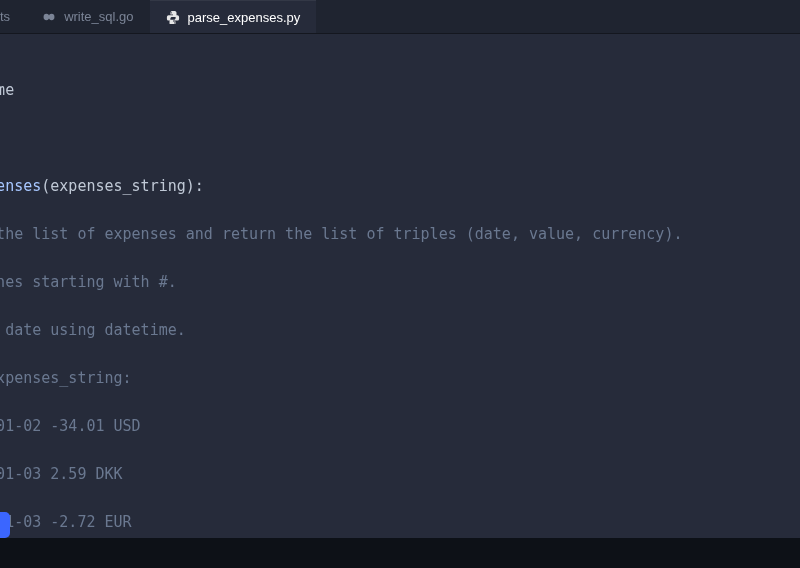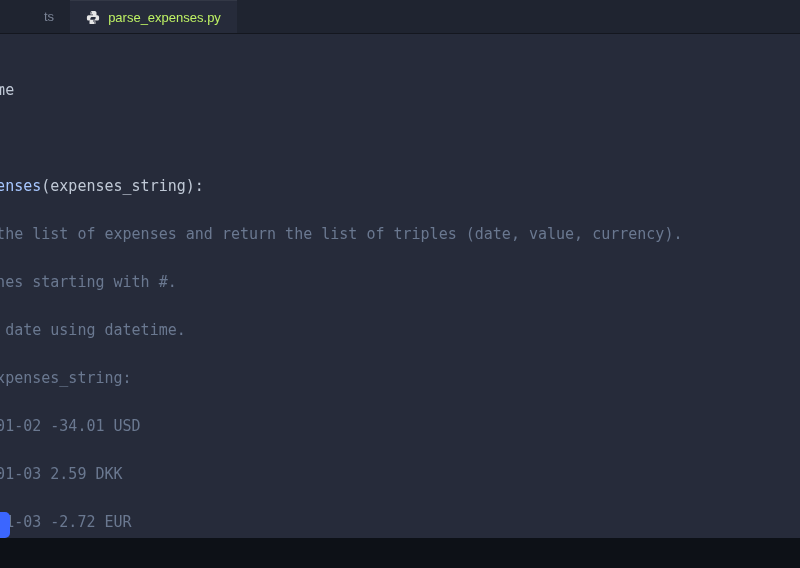--- a/index.html
+++ b/index.html
@@ -24,24 +24,24 @@
     align-items: center;
     gap: 8px;
     padding: 0 16px;
     height: 100%;
     color: #7b8496;
     font-size: 13px;
     font-family: -apple-system, "Segoe UI", sans-serif;
     cursor: pointer;
     white-space: nowrap;
   }
-  .tab.partial { padding-left: 0; margin-left: 44px; }
+  .tab.partial { padding-left: 0; }
   .tab.active {
     background: #262b3a;
-    color: #bef264;
+    color: #ffffff;
     border-top: 1px solid #ffffff10;
   }
   .tab .icon { width: 14px; height: 14px; display: inline-flex; align-items:center; justify-content:center; }
   .editor {
     background: #262b3a;
     padding-top: 20px;
     padding-left: 0;
     height: calc(568px - 34px);
     line-height: 24px;
     font-size: 15px;
@@ -71,20 +71,31 @@
   }
   svg { display: block; }
 </style>
 </head>
 <body>
 
 <div class="tabs">
   <div class="tab partial">
     <span>ts</span>
   </div>
+  <div class="tab">
+    <span class="icon">
+      <svg viewBox="0 0 16 16" width="14" height="14">
+          <g fill="#7b8496">
+            <ellipse cx="5" cy="8" rx="3.2" ry="3.6"></ellipse>
+            <ellipse cx="11" cy="8" rx="3.2" ry="3.6"></ellipse>
+          </g>
+        </svg>
+    </span>
+    <span>write_sql.go</span>
+  </div>
   <div class="tab active">
     <span class="icon">
       <svg viewBox="0 0 16 16" width="14" height="14">
           <path fill="#e6e6e6" d="M8 1c-2 0-3 .5-3 2v2h3v1H3c-1.5 0-2 1-2 3s.5 3 2 3h2v-2c0-1.5 1-2 2-2h3c1 0 2-.5 2-2V3c0-1.5-1-2-3-2H8zm-2 1.5a.7.7 0 1 1 0 1.4.7.7 0 0 1 0-1.4zM11 7v2c0 1.5-1 2-2 2H6c-1 0-2 .5-2 2v2c0 1.5 1 2 3 2h1c2 0 3-.5 3-2v-2H8v-1h5c1.5 0 2-1 2-3s-.5-3-2-3h-2zm-1 7.1a.7.7 0 1 1 0 1.4.7.7 0 0 1 0-1.4z"></path>
         </svg>
     </span>
     <span>parse_expenses.py</span>
   </div>
 </div>
 

